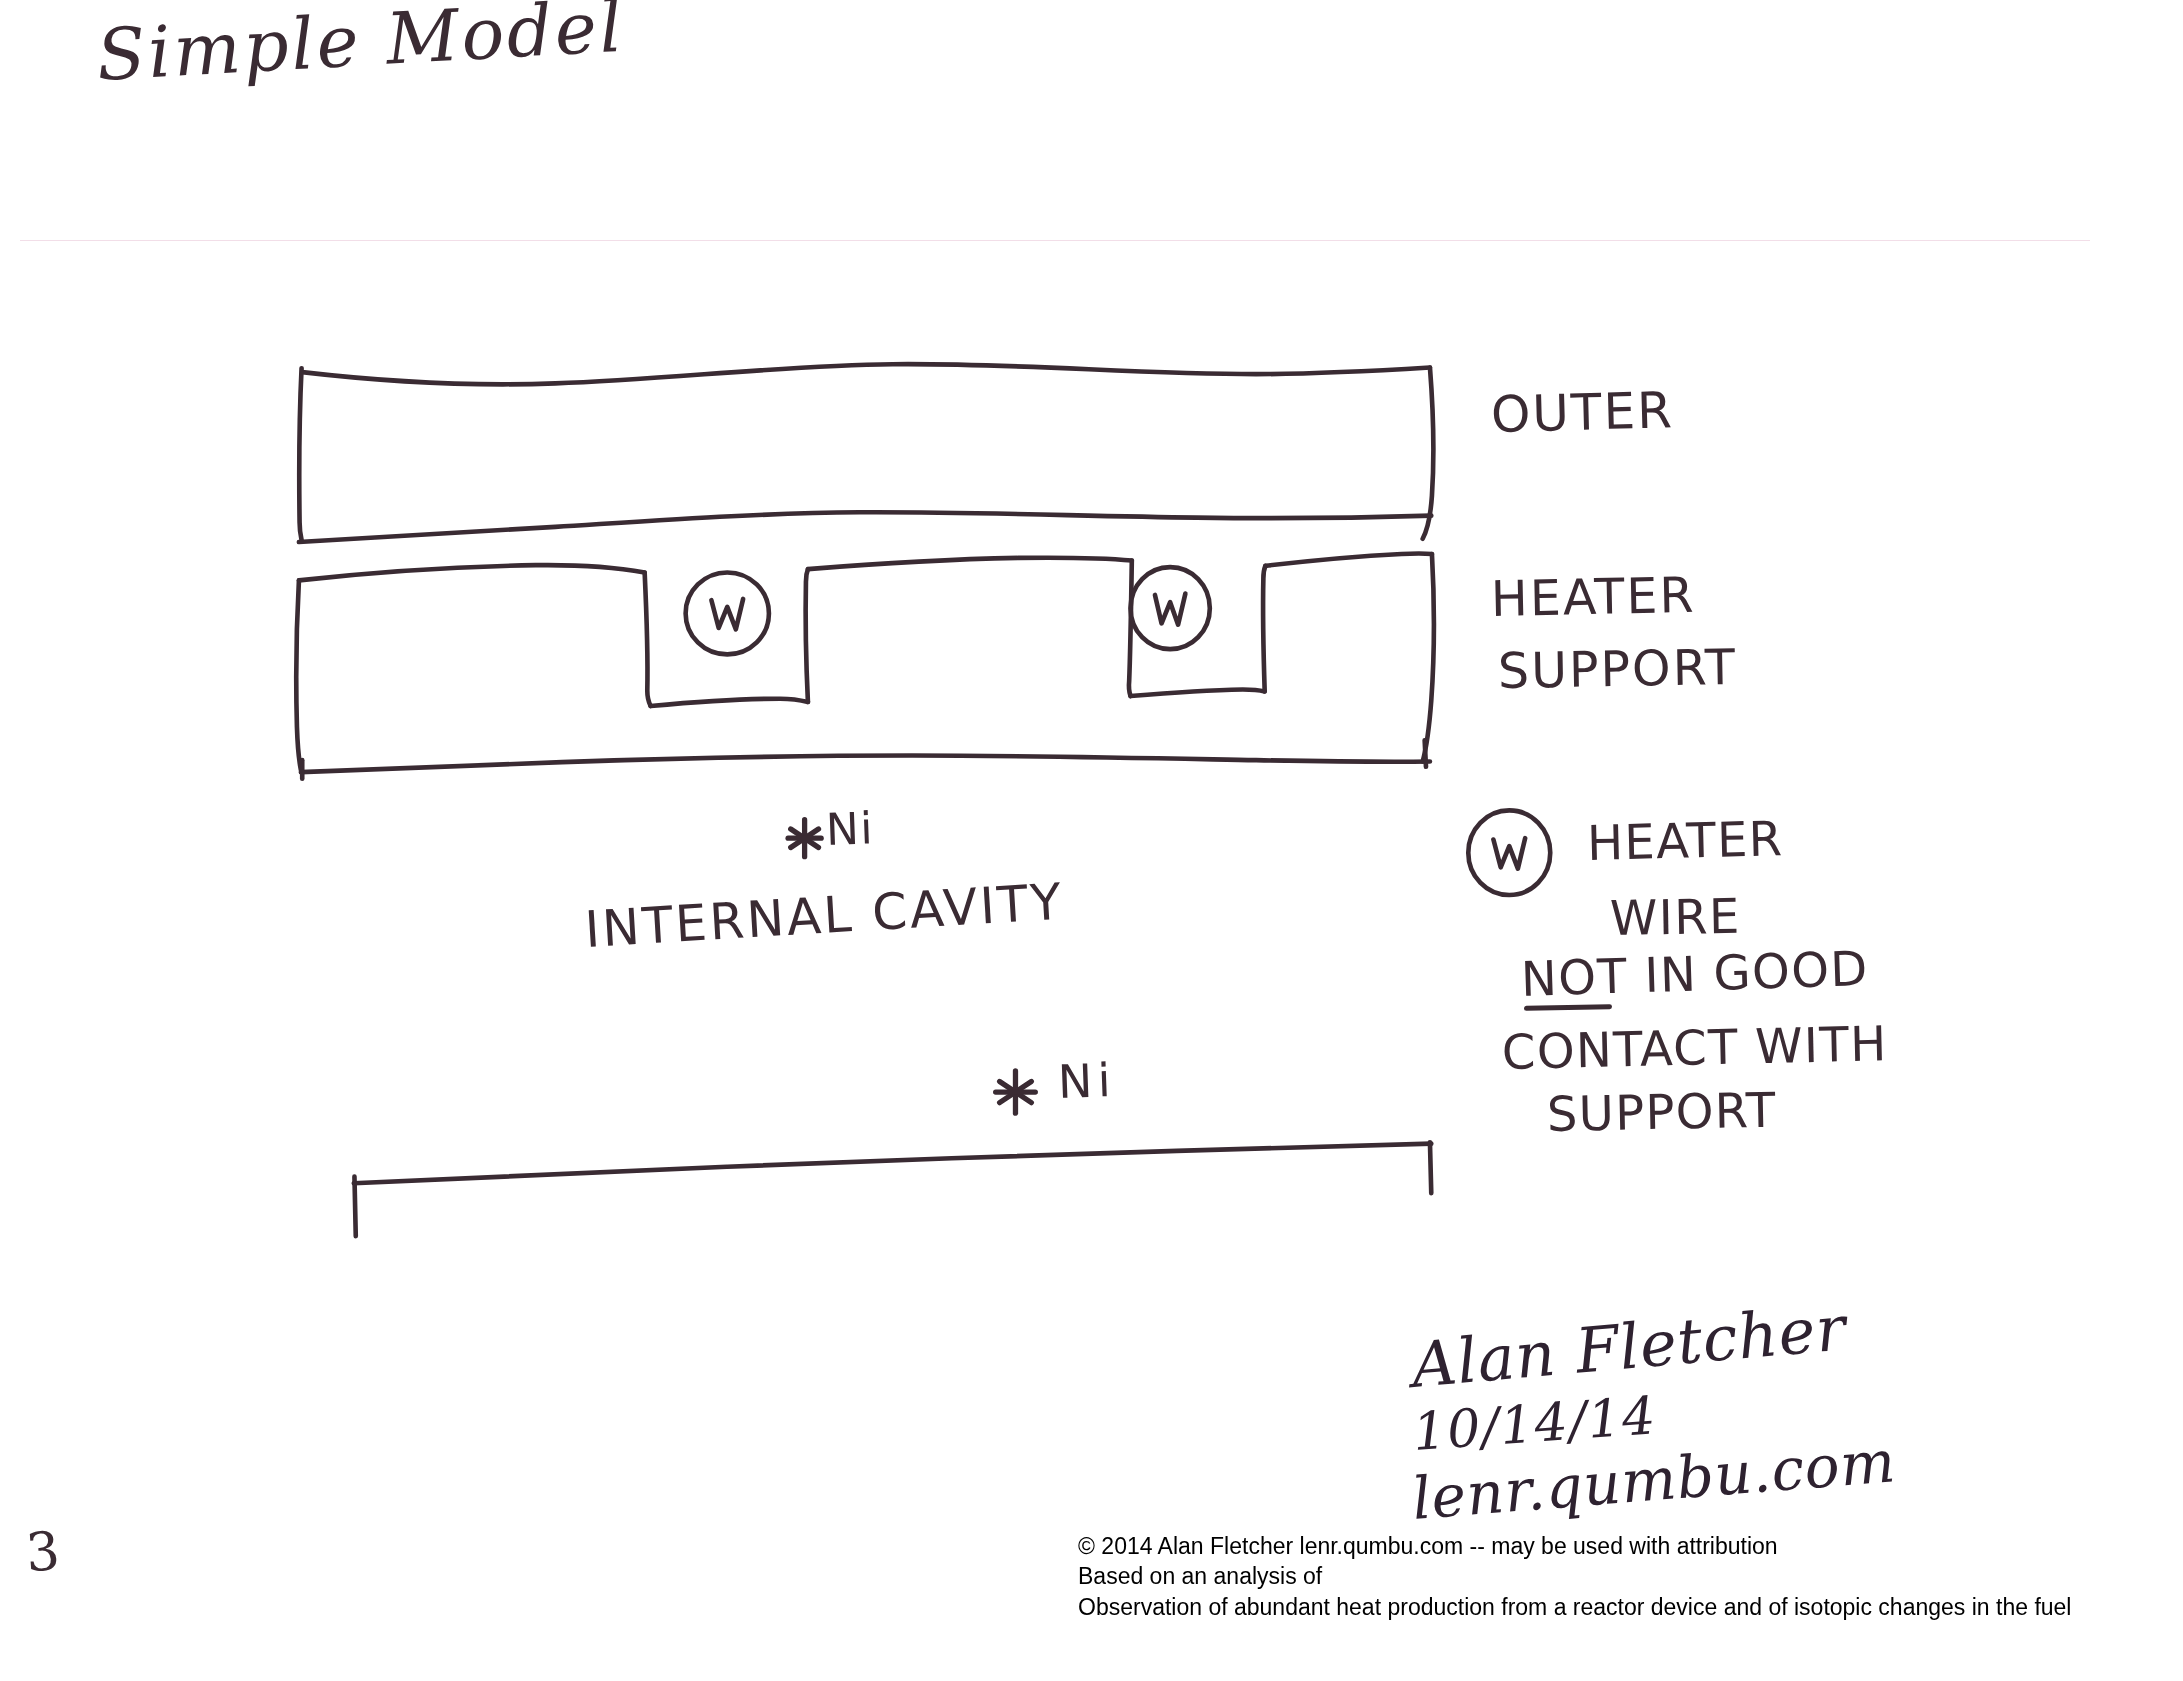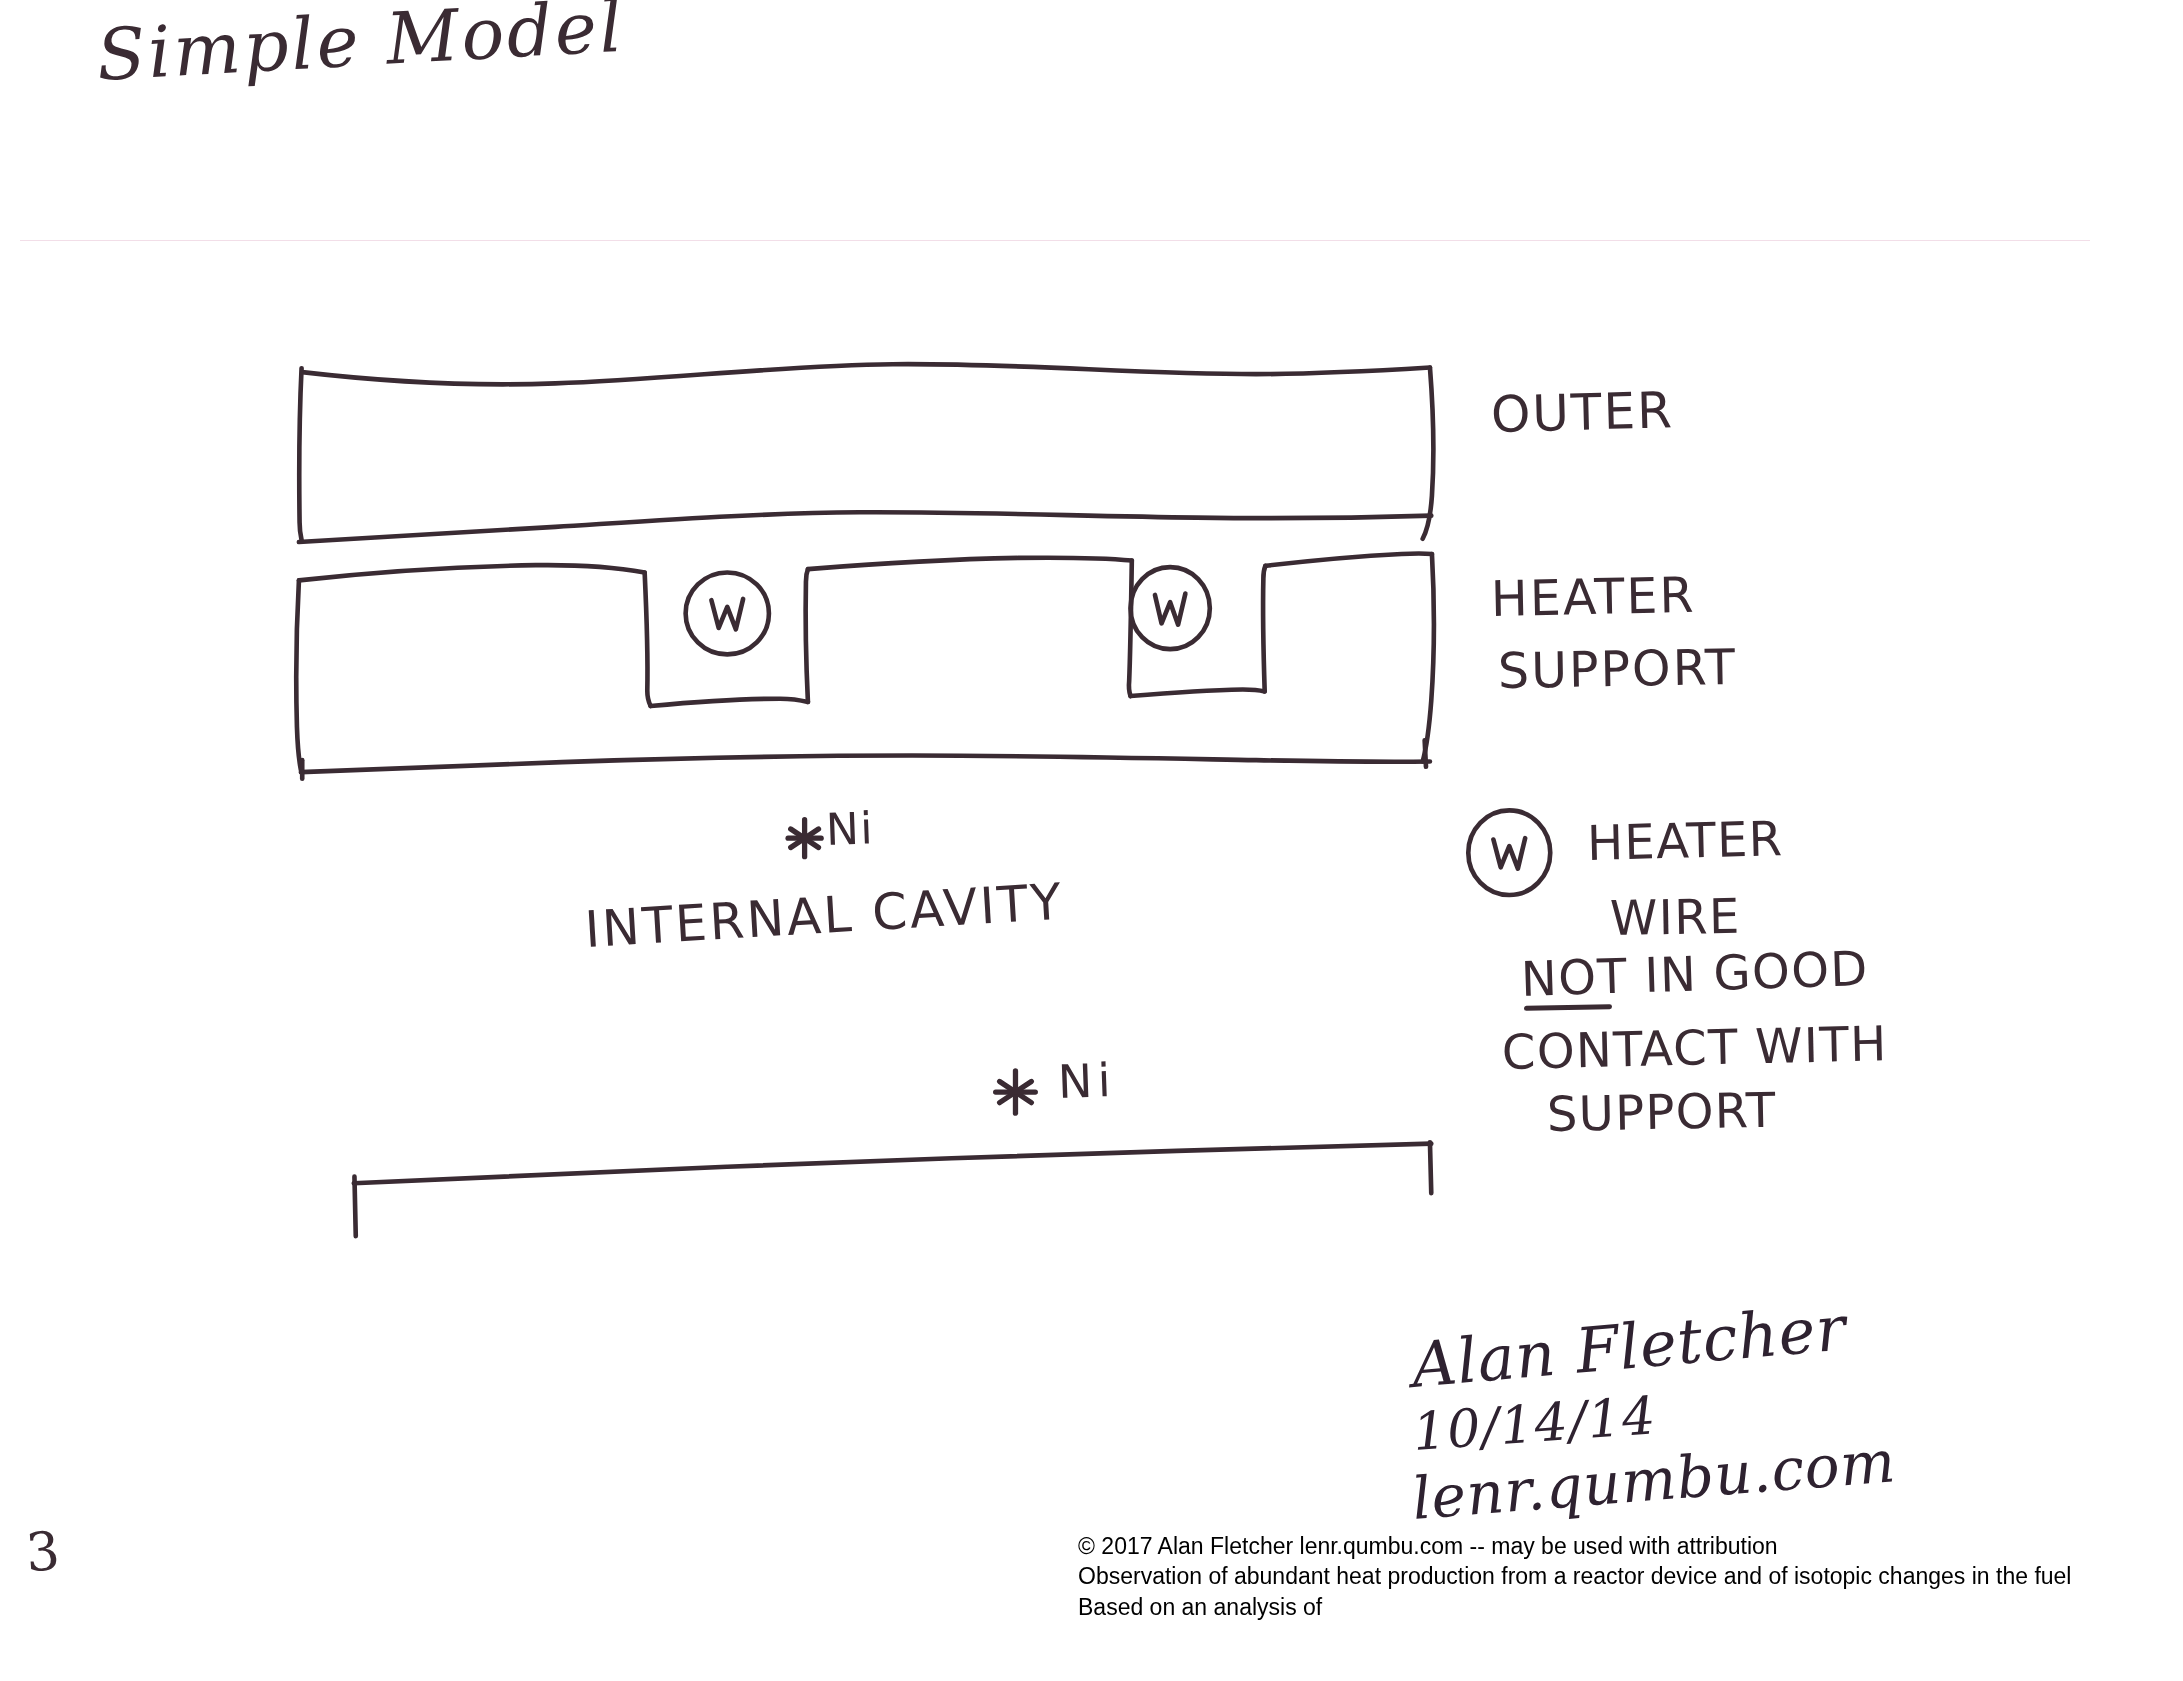--- a/index.html
+++ b/index.html
@@ -272,19 +272,19 @@
 
   <div class="sig sig-name" style="left:1415px; top:1329px;">Alan Fletcher</div>
 
   <div class="sig sig-date" style="left:1415px; top:1402px;">10/14/14</div>
 
   <div class="sig sig-site" style="left:1415px; top:1465px;">lenr.qumbu.com</div>
 
   <div class="page-num">3</div>
 
   <div id="footer">
-    <div>© 2017 Alan Fletcher lenr.qumbu.com  -- may be used with attribution</div>
+    <div>© 2014 Alan Fletcher lenr.qumbu.com  -- may be used with attribution</div>
+    <div>Based on an analysis of</div>
     <div>Observation of abundant heat production from a reactor device and of isotopic changes in the fuel</div>
-    <div>Based on an analysis of</div>
   </div>
 
 </div>
 
 
 </body></html>

